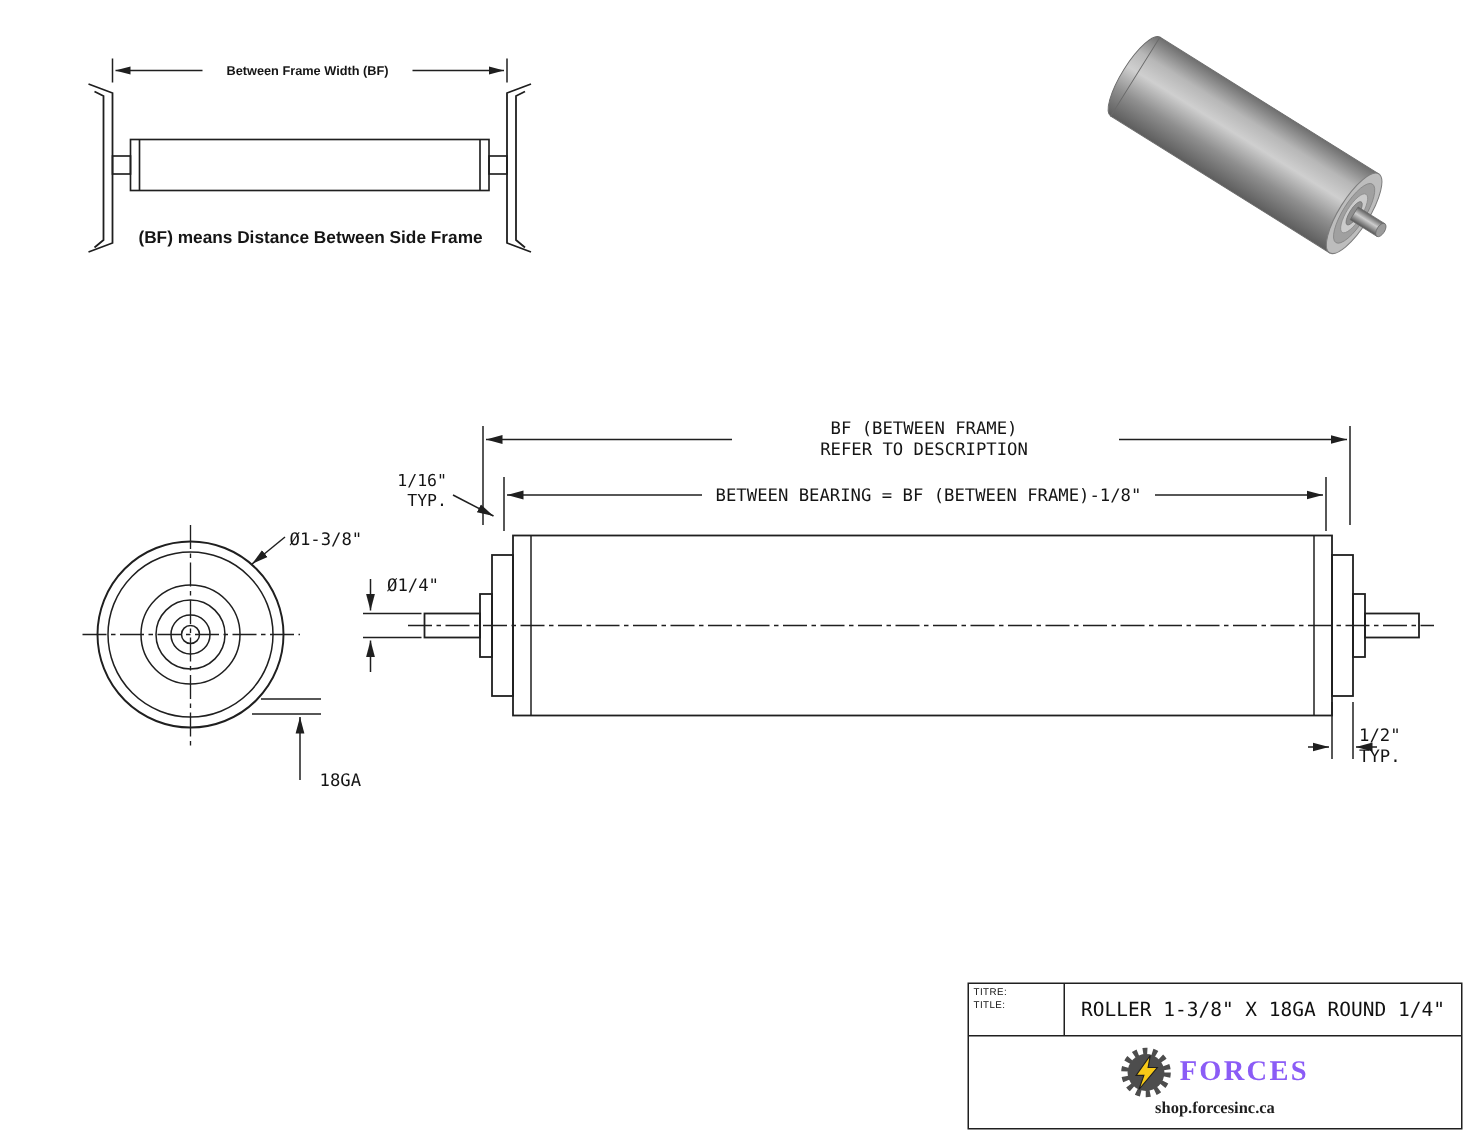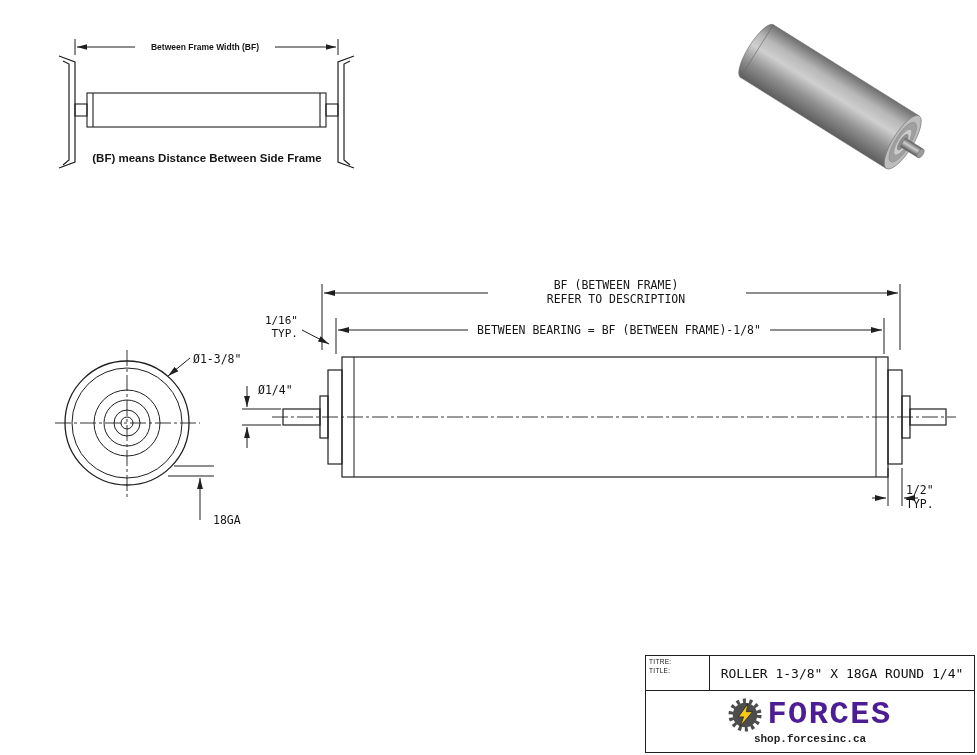--- a/index.html
+++ b/index.html
@@ -12,22 +12,22 @@
   .inset-dim-label { font-family:"Liberation Sans",sans-serif; font-size:8.5px; font-weight:bold; }
   .inset-caption { font-family:"Liberation Sans",sans-serif; font-size:11.5px; font-weight:bold; }
 
   .title-block { position:absolute; left:645px; top:655px; width:330px; height:98px; border:1.5px solid #1f1f1f; background:#fff; }
   .tb-top { height:35px; border-bottom:1.5px solid #1f1f1f; display:flex; }
   .tb-labels { width:64px; border-right:1px solid #1f1f1f; padding:2px 0 0 3px; display:flex; flex-direction:column; gap:2px; }
   .tb-labels span { font-size:6.5px; color:#111; letter-spacing:0.3px; }
   .tb-title { flex:1; display:flex; align-items:center; justify-content:center; font-family:"DejaVu Sans Mono",monospace; font-size:13px; color:#111; white-space:nowrap; }
   .tb-bottom { height:60px; display:flex; flex-direction:column; align-items:center; justify-content:center; gap:1px; }
   .tb-logo-row { display:flex; align-items:center; gap:5px; }
-  .tb-brand { font-family:Liberation Mono, monospace; font-weight:bold; font-size:32px; color:#4c1d95; letter-spacing:1.5px; line-height:1; }
-  .tb-site { font-family:Liberation Mono, monospace; font-weight:bold; font-size:11px; color:#1f1f1f; }
+  .tb-brand { font-family:Liberation Serif, serif; font-weight:bold; font-size:19px; color:#8b5cf6; letter-spacing:1.5px; line-height:1; }
+  .tb-site { font-family:Liberation Serif, serif; font-weight:bold; font-size:11px; color:#1f1f1f; }
 </style>
 </head>
 <body>
 
 <svg class="abs" style="left:35px; top:28px;" width="330" height="152" viewBox="0 0 330 152">
   <defs>
     <marker id="arrI" viewBox="0 0 12 8" refX="12" refY="4" markerWidth="10" markerHeight="7" orient="auto">
       <path d="M0,0.8 L12,4 L0,7.2 Z" fill="#1f1f1f"></path>
     </marker>
   </defs>

